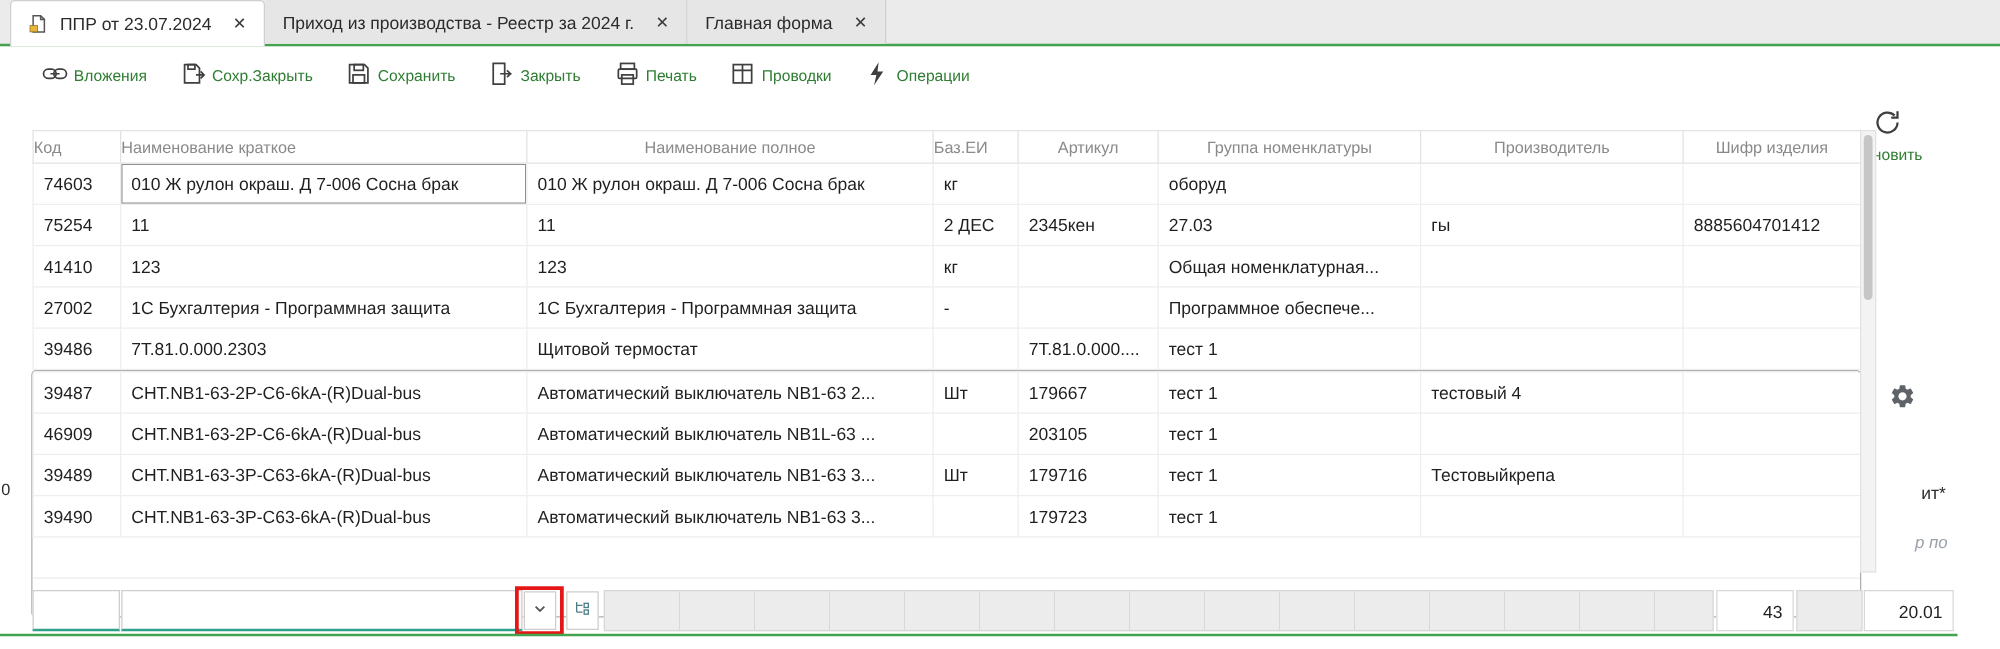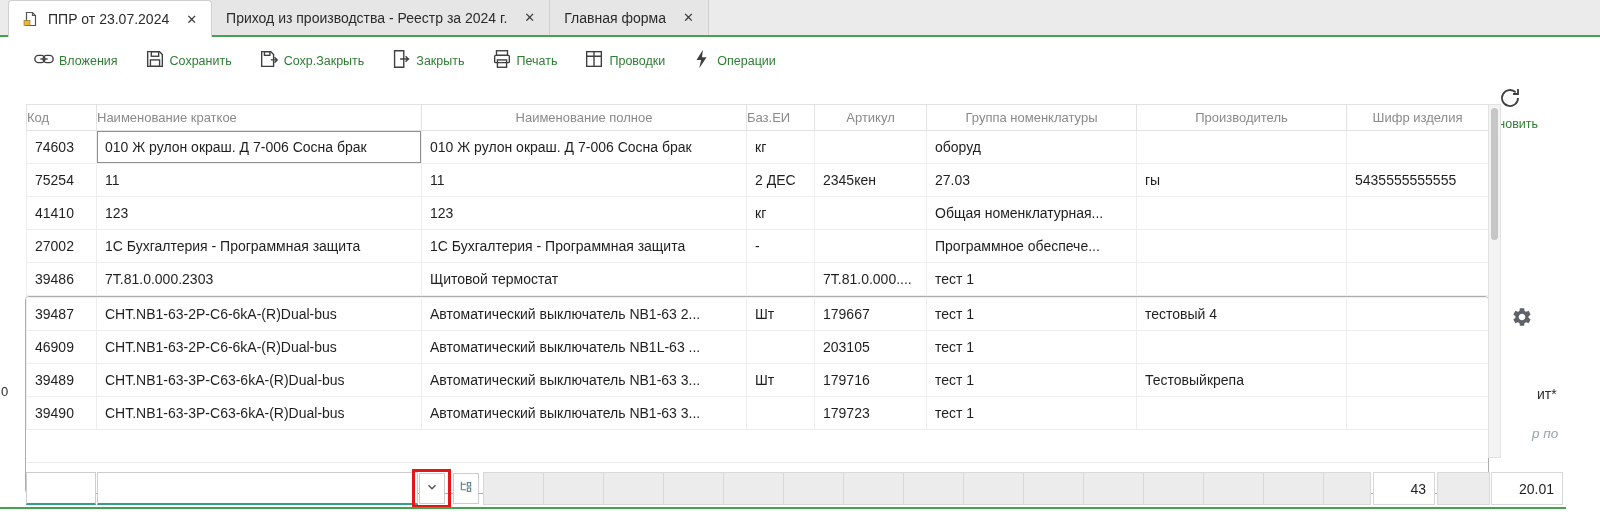--- a/index.html
+++ b/index.html
@@ -110,36 +110,36 @@
             <rect x="2" y="8" width="11" height="8" rx="4"></rect>
             <rect x="11" y="8" width="11" height="8" rx="4"></rect>
             <path d="M8 12h8"></path>
           </svg>
       </span>
       <span class="lbl">Вложения</span>
     </button>
     <button class="tbtn">
       <span>
         <svg viewBox="0 0 24 24">
+            <path d="M4 4h10l3 3v13H4z"></path>
+            <rect x="7" y="4" width="6" height="4"></rect>
+            <path d="M14 13h7M18 10l3 3-3 3"></path>
+          </svg>
+      </span>
+      <span class="lbl">Сохр.Закрыть</span>
+    </button>
+    <button class="tbtn">
+      <span>
+        <svg viewBox="0 0 24 24">
             <path d="M4 4h13l3 3v13H4z"></path>
             <rect x="8" y="4" width="8" height="5"></rect>
             <rect x="7" y="13" width="10" height="7"></rect>
           </svg>
       </span>
       <span class="lbl">Сохранить</span>
-    </button>
-    <button class="tbtn">
-      <span>
-        <svg viewBox="0 0 24 24">
-            <path d="M4 4h10l3 3v13H4z"></path>
-            <rect x="7" y="4" width="6" height="4"></rect>
-            <path d="M14 13h7M18 10l3 3-3 3"></path>
-          </svg>
-      </span>
-      <span class="lbl">Сохр.Закрыть</span>
     </button>
     <button class="tbtn">
       <span>
         <svg viewBox="0 0 24 24">
             <path d="M5 3h10v18H5z"></path>
             <path d="M11 12h10M17 9l3 3-3 3"></path>
           </svg>
       </span>
       <span class="lbl">Закрыть</span>
     </button>
@@ -217,21 +217,21 @@
             <td></td>
           </tr>
           <tr>
             <td>75254</td>
             <td>11</td>
             <td>11</td>
             <td>2 ДЕС</td>
             <td>2345кен</td>
             <td>27.03</td>
             <td>гы</td>
-            <td>5435555555555</td>
+            <td>8885604701412</td>
           </tr>
           <tr>
             <td>41410</td>
             <td>123</td>
             <td>123</td>
             <td>кг</td>
             <td></td>
             <td>Общая номенклатурная...</td>
             <td></td>
             <td></td>

